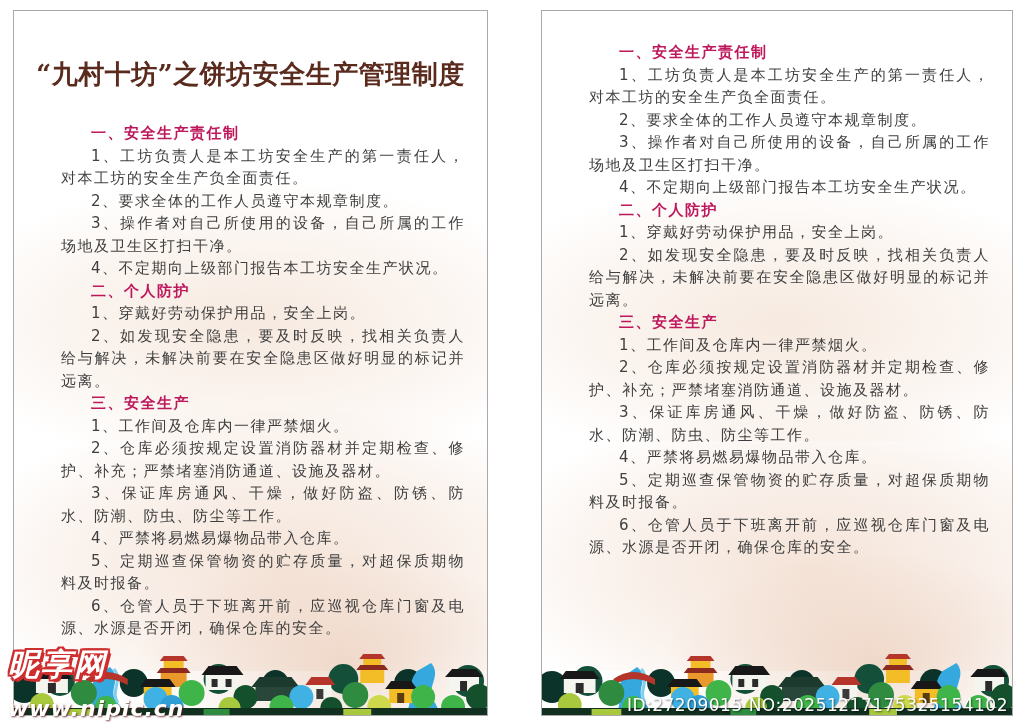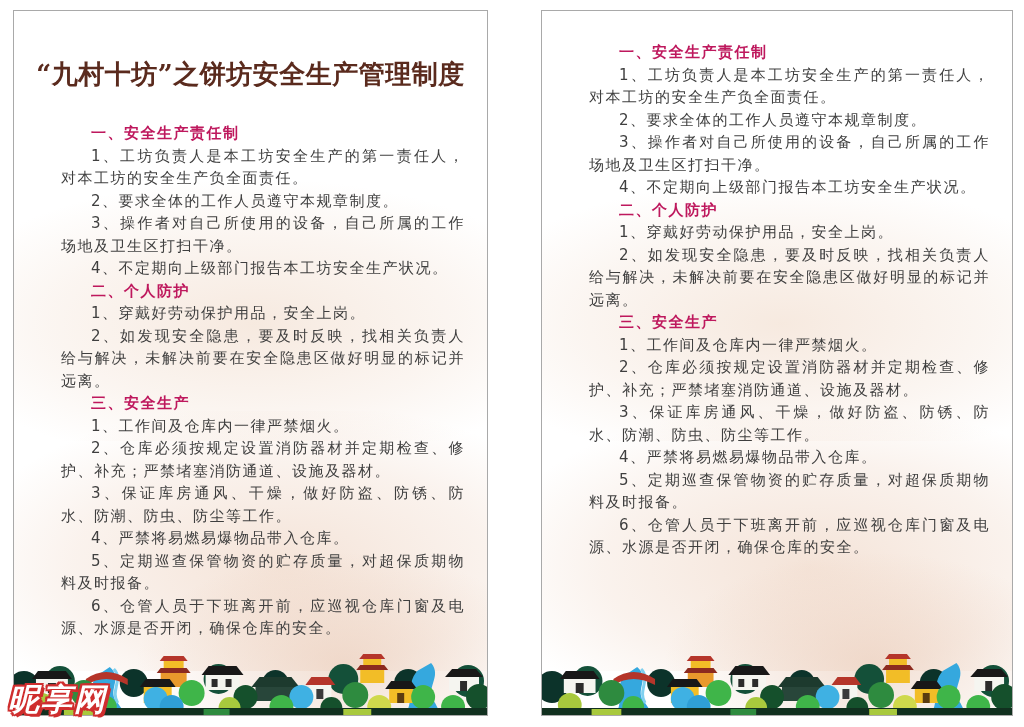--- a/index.html
+++ b/index.html
@@ -268,15 +268,17 @@
         <p class="para">5、定期巡查保管物资的贮存质量，对超保质期物料及时报备。</p>
         <p class="para">6、仓管人员于下班离开前，应巡视仓库门窗及电源、水源是否开闭，确保仓库的安全。</p>
       </div>
     <svg class="village" viewBox="0 0 474 62" preserveAspectRatio="none">
       <use href="#village-art"></use>
     </svg>
   </section>
 
   <div class="watermark">
     <span class="site-name">昵享网</span>
+    <span class="site-url">www.nipic.cn</span>
   </div>
+  <div class="id-stamp">ID:27209015 NO:20251217175325154102</div>
 
 </div>
 
 </body></html>

